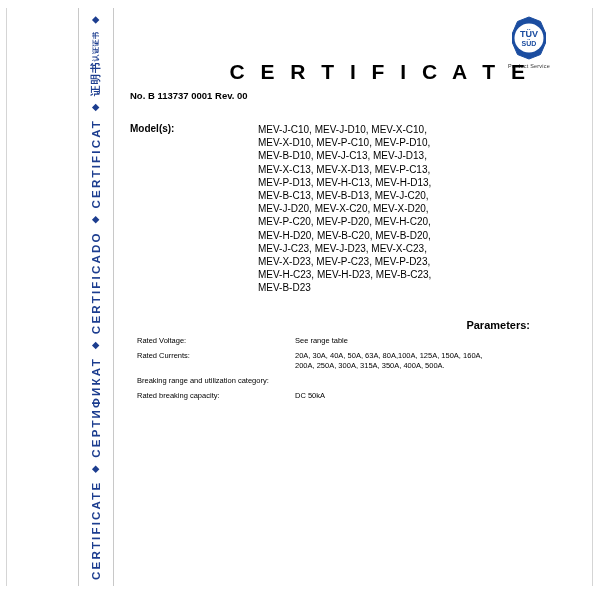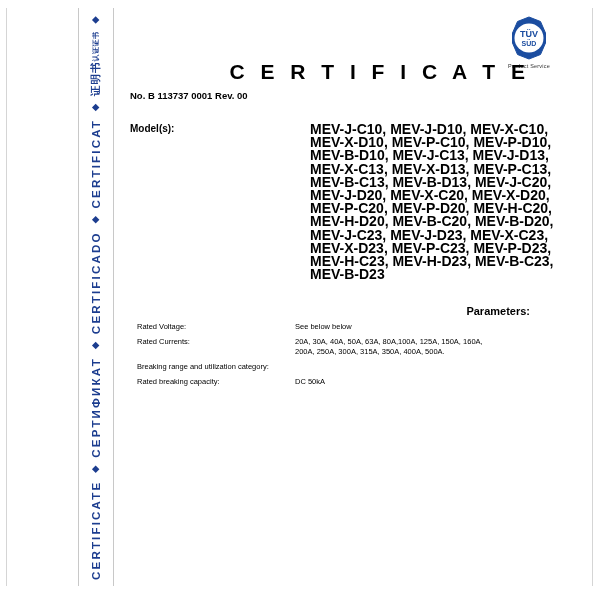--- a/index.html
+++ b/index.html
@@ -100,34 +100,32 @@
   }
   .cert-no {
     font-size: 9.5px;
     font-weight: bold;
     margin: 0 0 22px 0;
   }
 
   .models-block {
     display: flex;
     align-items: flex-start;
-    gap: 12px;
   }
   .models-label {
     font-size: 10px;
     font-weight: bold;
     width: 128px;
     flex: 0 0 128px;
     padding-top: 0px;
   }
   .models-lines {
-    font-size: 14px;
-    font-weight: bold;
+    font-size: 10px;
+    font-weight: normal;
     line-height: 13.2px;
-    margin-left: 40px;
   }
   .models-lines div { white-space: nowrap; }
 
   .params-title {
     font-size: 11px;
     font-weight: bold;
     margin: 24px 0 5px 0;
     text-align: right;
   }
   .params-table {
@@ -209,38 +207,39 @@
     <div class="cert-title">C E R T I F I C A T E</div>
     <div class="cert-no">No. B 113737 0001 Rev. 00</div>
 
     <div class="models-block">
       <div class="models-label">Model(s):</div>
       <div class="models-lines">
         <div>MEV-J-C10, MEV-J-D10, MEV-X-C10,</div>
         <div>MEV-X-D10, MEV-P-C10, MEV-P-D10,</div>
         <div>MEV-B-D10, MEV-J-C13, MEV-J-D13,</div>
         <div>MEV-X-C13, MEV-X-D13, MEV-P-C13,</div>
+        <div>MEV-P-D13, MEV-H-C13, MEV-H-D13,</div>
         <div>MEV-B-C13, MEV-B-D13, MEV-J-C20,</div>
         <div>MEV-J-D20, MEV-X-C20, MEV-X-D20,</div>
         <div>MEV-P-C20, MEV-P-D20, MEV-H-C20,</div>
         <div>MEV-H-D20, MEV-B-C20, MEV-B-D20,</div>
         <div>MEV-J-C23, MEV-J-D23, MEV-X-C23,</div>
         <div>MEV-X-D23, MEV-P-C23, MEV-P-D23,</div>
         <div>MEV-H-C23, MEV-H-D23, MEV-B-C23,</div>
         <div>MEV-B-D23</div>
       </div>
     </div>
 
     <div class="params-title">Parameters:</div>
 
     <div class="params-table">
       <div class="prow">
         <div class="pkey">Rated Voltage:</div>
         <div class="pval">
-          <div>See below below</div>
+          <div>See range table</div>
         </div>
       </div>
       <div class="prow">
         <div class="pkey">Rated Currents:</div>
         <div class="pval">
           <div>20A, 30A, 40A, 50A, 63A, 80A,100A, 125A, 150A, 160A,</div>
           <div>200A, 250A, 300A, 315A, 350A, 400A, 500A.</div>
         </div>
       </div>
       <div class="prow">

